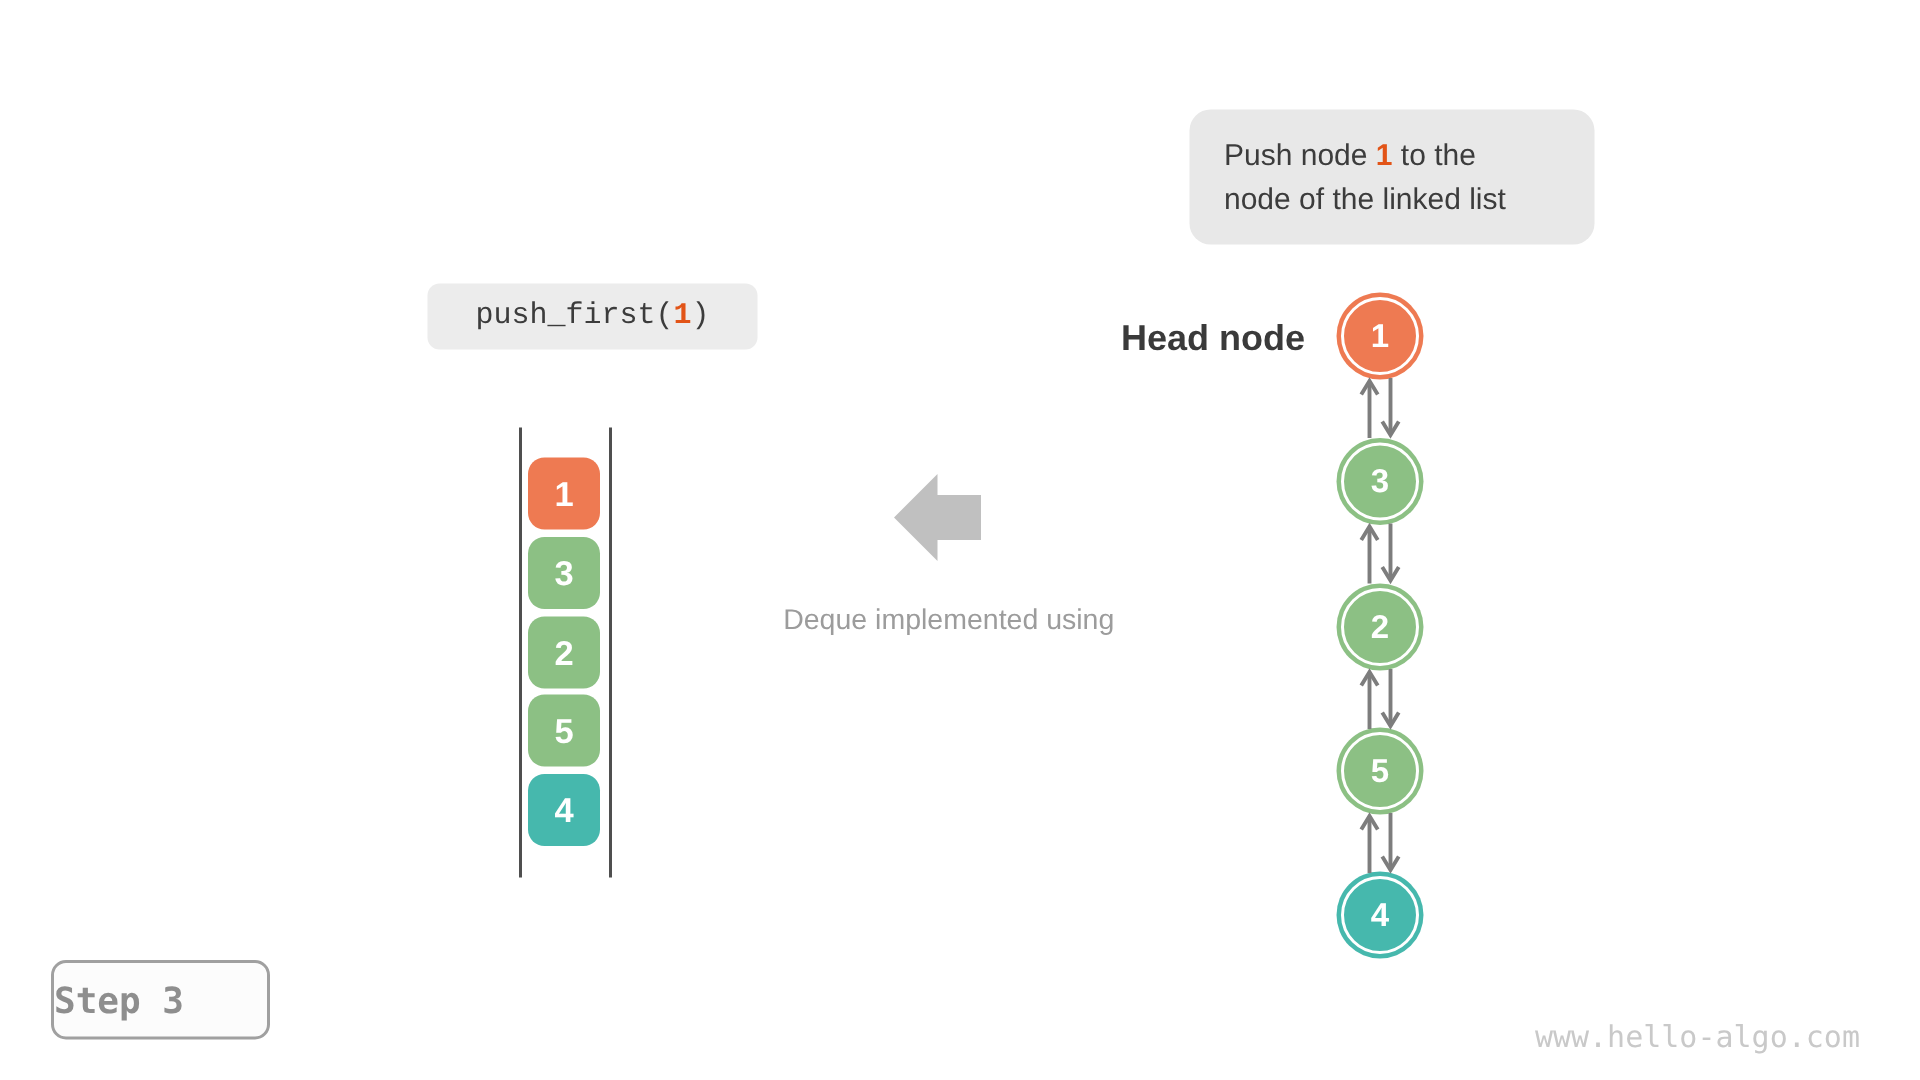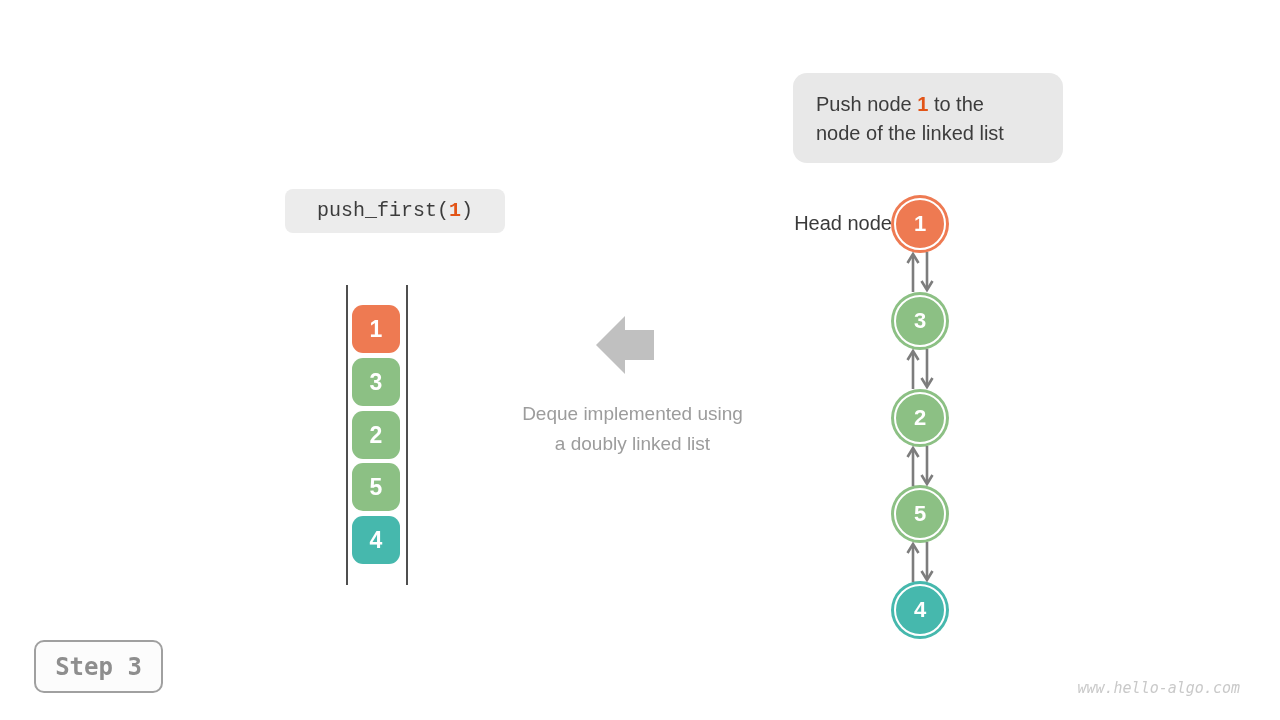--- a/index.html
+++ b/index.html
@@ -42,34 +42,34 @@
 
   
   .node{position:absolute;left:891px;width:58px;height:58px;border-radius:50%;
     display:flex;align-items:center;justify-content:center;
     color:#fff;font-size:22px;font-weight:bold;}
   .node::before{content:"";position:absolute;inset:3px;border:2.5px solid #fff;border-radius:50%;}
   .node[data-color="orange"]{background:var(--orange);}
   .node[data-color="green"]{background:var(--green);}
   .node[data-color="teal"]{background:var(--teal);}
   .link-pair{position:absolute;left:906px;width:28px;height:44px;color:var(--arrow-gray);}
-  .node-label{position:absolute;right:388px;width:200px;text-align:right;
-    font-size:20px;font-weight:normal;color:#3a3a3a;}
+  .node-label{position:absolute;right:410px;width:200px;text-align:right;
+    font-size:24px;font-weight:bold;color:#3a3a3a;}
 
   
-  .stepbox{position:absolute;left:34px;top:640px;width:129px;height:53px;
+  .stepbox{position:absolute;left:34px;top:640px;width:146px;height:53px;
     border:2px solid #a0a0a0;border-radius:10px;background:#fcfcfc;
-    display:flex;align-items:center;justify-content:center;
+    display:flex;align-items:center;justify-content:flex-start;
     font-family:"DejaVu Sans Mono","Liberation Mono",monospace;
     font-size:24px;font-weight:bold;color:var(--step-text);}
 
   
   .watermark{position:absolute;right:40px;top:679px;
     font-family:"DejaVu Sans Mono","Liberation Mono",monospace;
-    font-size:15px;color:var(--watermark);font-style:italic;}
+    font-size:20px;color:var(--watermark);}
 </style>
 </head>
 <body>
 
 <div class="canvas">
 
   <div class="callout">
     <span>Push node </span><span class="hl">1</span><span> to the</span><br>
     <span>node of the linked list</span>
   </div>
@@ -95,21 +95,20 @@
   <div class="cell" style="top:516px" data-color="teal">
     <span>4</span>
   </div>
 
   <svg class="big-arrow" width="60" height="66" viewBox="0 0 60 66">
     <polygon points="0,33 29,4 29,18 58,18 58,48 29,48 29,62" fill="currentColor"></polygon>
   </svg>
 
   <div class="caption">
     <span>Deque implemented using</span><br>
-    <span>a doubly linked list</span>
   </div>
 
   <div class="node-label" style="top:212px">Head node</div>
 
   <div class="node" style="top:195px" data-color="orange">
     <span>1</span>
   </div>
   <div class="node" style="top:292px" data-color="green">
     <span>3</span>
   </div>

